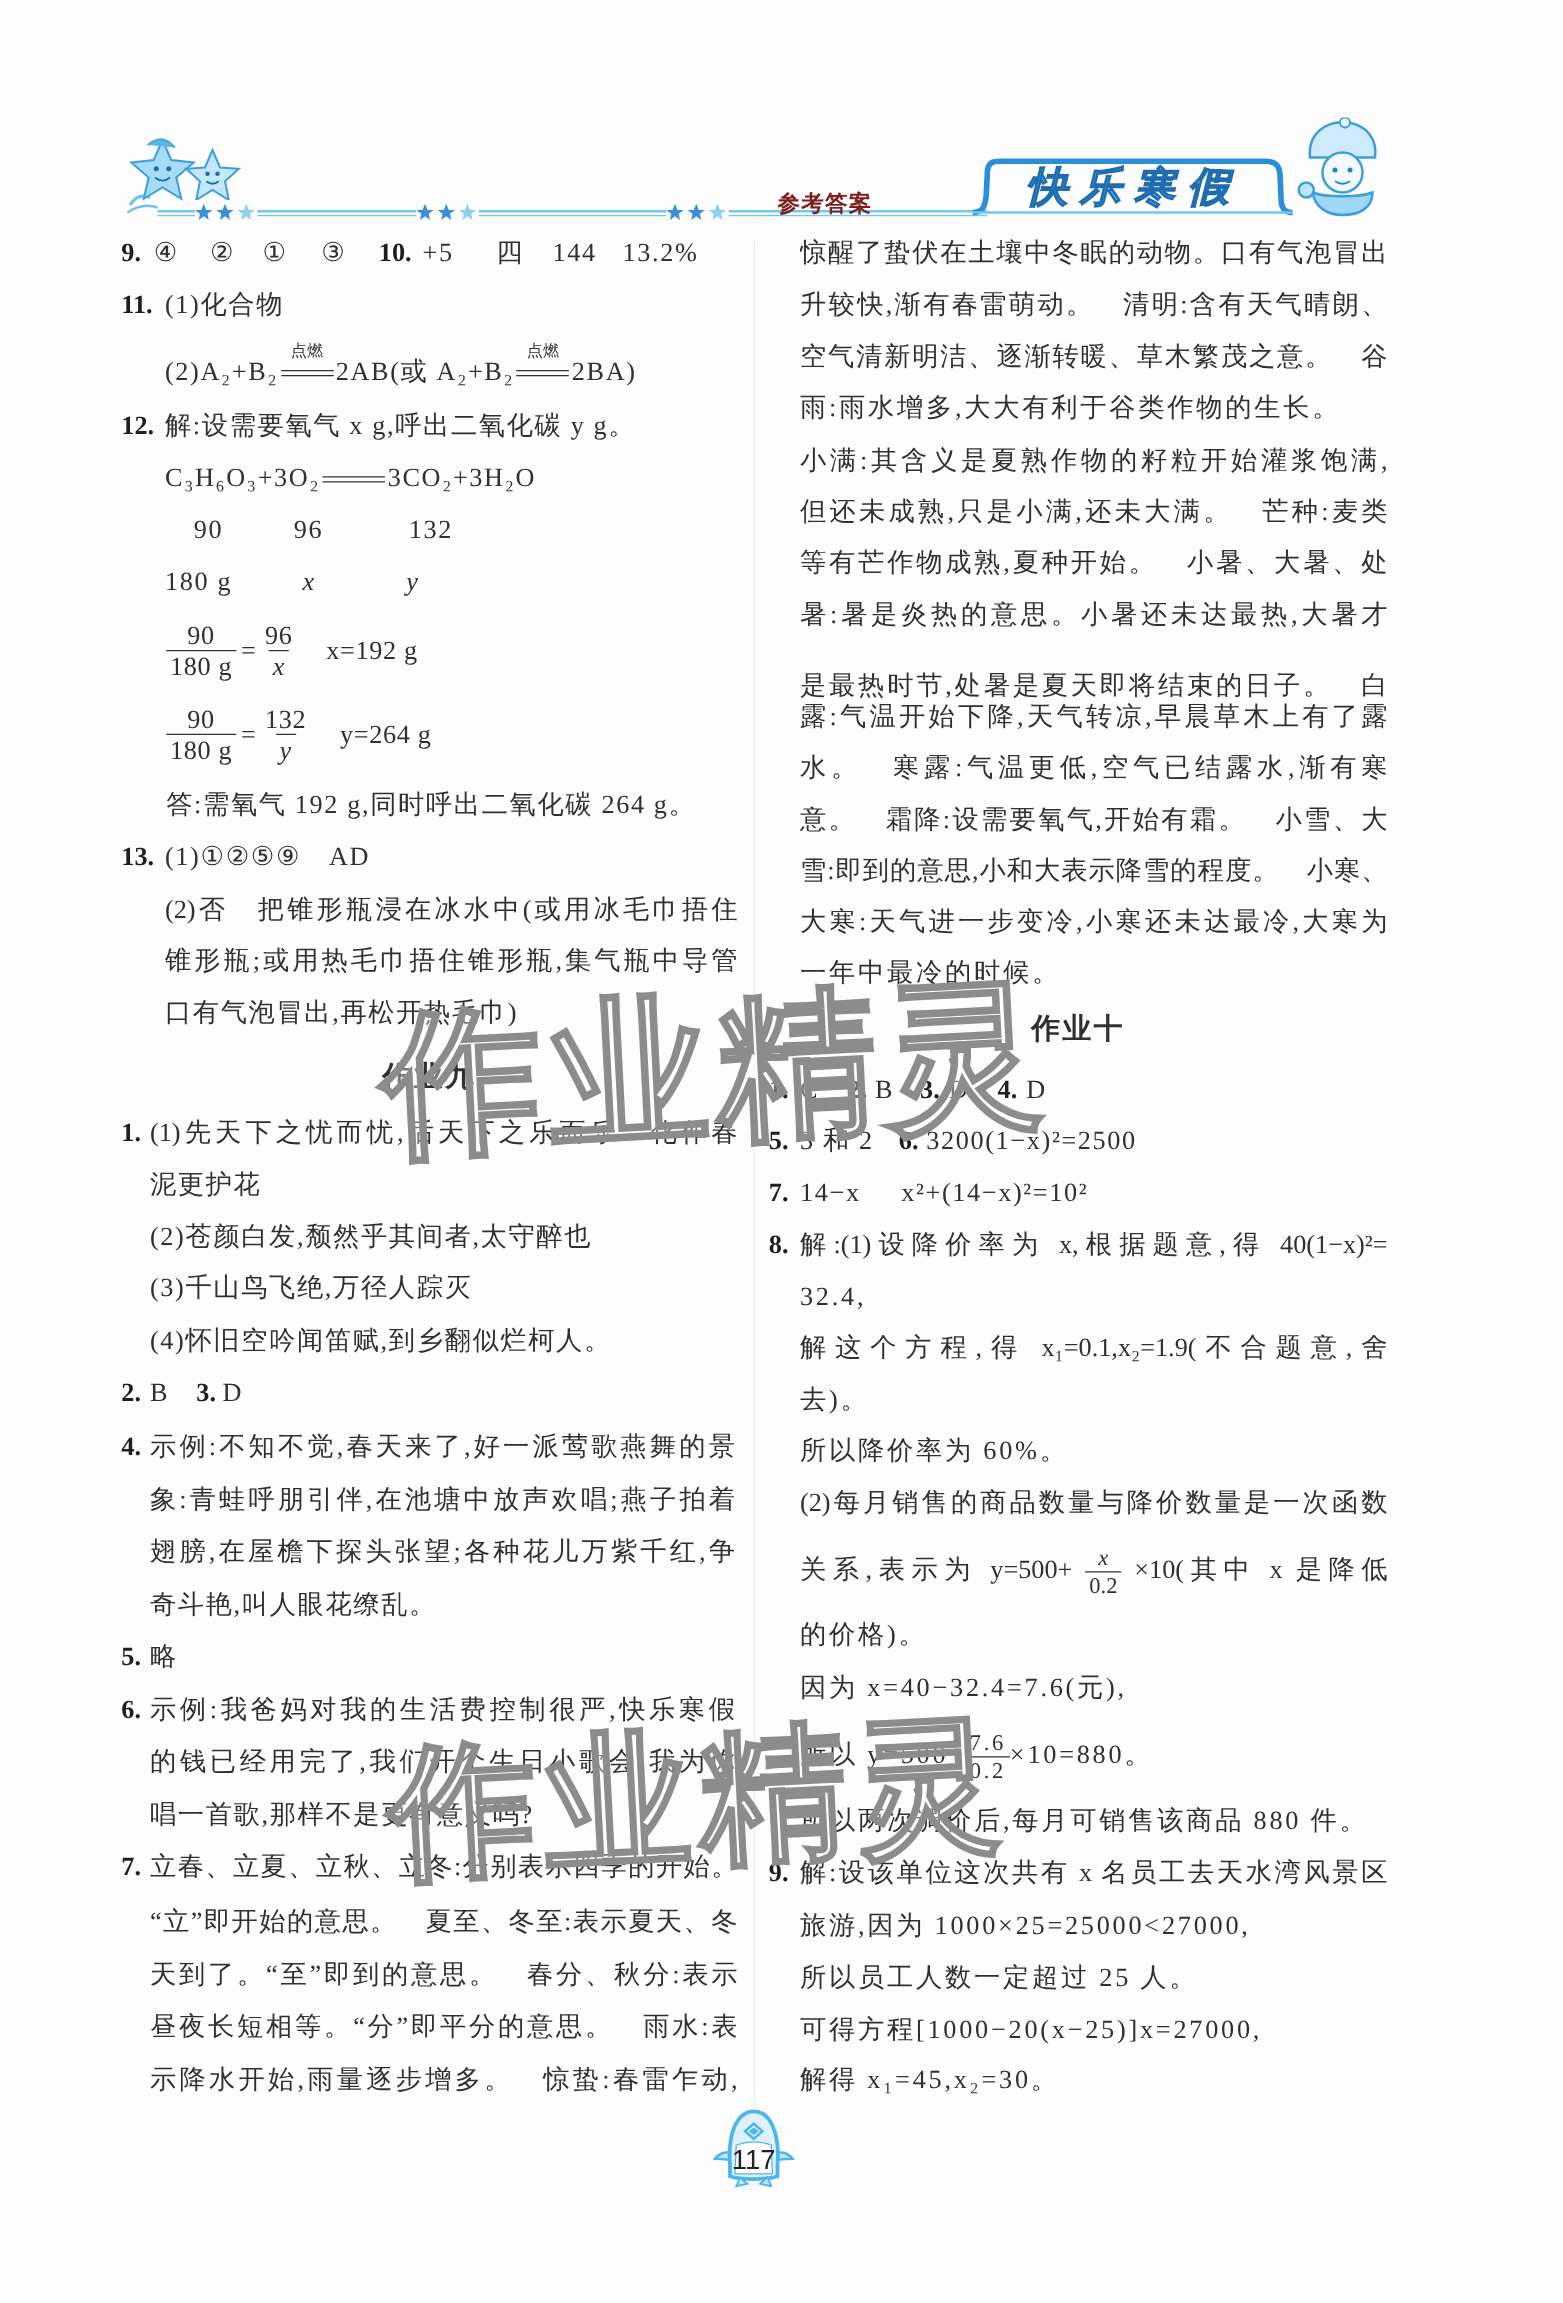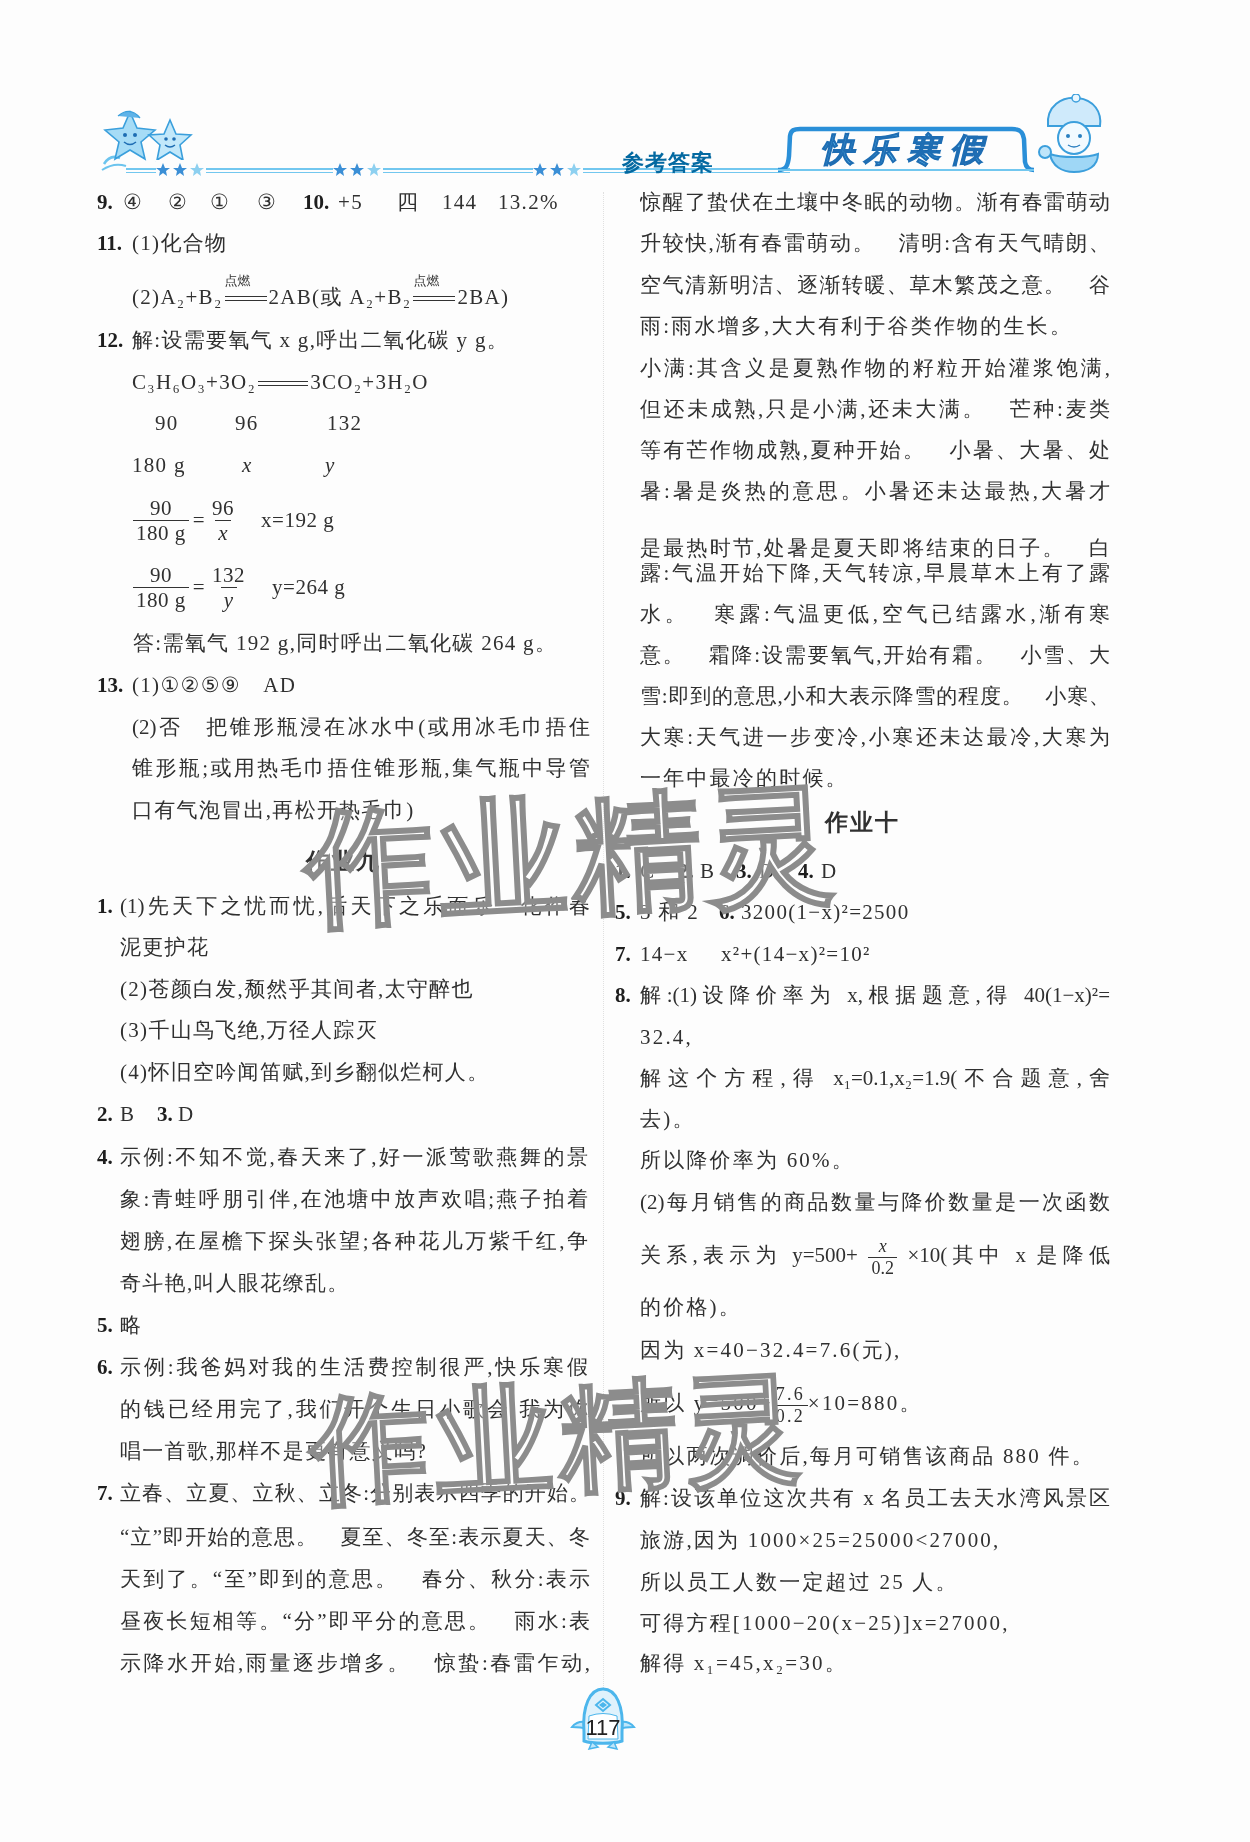--- a/index.html
+++ b/index.html
@@ -18,36 +18,36 @@
     white-space:normal; text-align:justify; text-align-last:justify;
     text-justify:inter-character; letter-spacing:0; overflow:hidden;
   }
   .num { font-weight:bold; color:#1e1e1e; letter-spacing:0; }
   .it { font-style:italic; }
   .hd { font-weight:bold; font-size:23px; letter-spacing:2px; text-align:center; }
   .divider { left:603px; top:192px; height:1500px; width:0; border-left:1px dotted #e0e0e0; }
 
   
   .cond { display:inline-block; position:relative; width:42px; height:30px; vertical-align:top; margin:0 2px; }
-  .cond .lbl { position:absolute; left:0; right:0; top:-8px; font-size:13px; line-height:14px; letter-spacing:0; color:#333; }
+  .cond .lbl { position:absolute; left:0; right:0; top:-8px; font-size:13px; line-height:14px; text-align:center; letter-spacing:0; color:#333; }
   .cond .dbl { position:absolute; left:0; right:0; top:14px; height:3px; border-top:1.3px solid #333; border-bottom:1.3px solid #333; }
   .cond.wide { width:50px; }
 
   
   .fracrow { position:absolute; height:54px; display:flex; align-items:center; font-size:21px; letter-spacing:0.5px; white-space:nowrap; }
   .frac { display:inline-flex; flex-direction:column; align-items:center; vertical-align:middle; }
   .frac .fn { line-height:24px; padding:0 3px; }
   .frac .fd { line-height:24px; padding:0 3px; border-top:1.3px solid #333; }
   .frac.sm { font-size:18px; }
   .frac.sm .fn, .frac.sm .fd { line-height:21px; }
   .tall { height:54px; line-height:54px; }
 
   
   .hdr-rule { left:126px; top:168px; width:664px; height:2px; border-top:2.5px solid #72c7ef; border-bottom:1.5px solid #72c7ef; }
-  .hdr-title { left:622px; top:148px; font-size:22px; font-weight:bold; letter-spacing:1px; color:#0369a1; line-height:30px; }
+  .hdr-title { left:622px; top:148px; font-size:18px; font-weight:bold; letter-spacing:1px; color:#7f1d1d; line-height:30px; }
   .logo-text {
     left:796px; top:130px; width:222px; text-align:center; line-height:40px;
     font-size:33px; font-weight:bold; font-style:italic; letter-spacing:10px;
     color:#5ab8ec; -webkit-text-stroke:1px #1e6db3;
     font-family:"DejaVu Serif", serif;
   }
 
   
   .wm {
     position:absolute; font-family:"DejaVu Sans", sans-serif; font-weight:bold;
@@ -220,21 +220,21 @@
 
   <span class="ln num" style="top:1478px;left:97px">7.</span>
   <div class="ln j" style="top:1478px;left:120px;width:470px">立春、立夏、立秋、立冬:分别表示四季的开始。</div>
   <div class="ln j" style="top:1522px;left:120px;width:470px">“立”即开始的意思。　夏至、冬至:表示夏天、冬</div>
   <div class="ln j" style="top:1564px;left:120px;width:470px">天到了。“至”即到的意思。　春分、秋分:表示</div>
   <div class="ln j" style="top:1606px;left:120px;width:470px">昼夜长短相等。“分”即平分的意思。　雨水:表</div>
   <div class="ln j" style="top:1648px;left:120px;width:470px">示降水开始,雨量逐步增多。　惊蛰:春雷乍动,</div>
 </div>
 
 <div>
-  <div class="ln j" style="top:187px;left:640px;width:470px">惊醒了蛰伏在土壤中冬眠的动物。渐有春雷萌动</div>
+  <div class="ln j" style="top:187px;left:640px;width:470px">惊醒了蛰伏在土壤中冬眠的动物。口有气泡冒出</div>
   <div class="ln j" style="top:228px;left:640px;width:470px">升较快,渐有春雷萌动。　清明:含有天气晴朗、</div>
   <div class="ln j" style="top:270px;left:640px;width:470px">空气清新明洁、逐渐转暖、草木繁茂之意。　谷</div>
   <span class="ln rc" style="top:311px;left:640px">雨:雨水增多,大大有利于谷类作物的生长。</span>
   <div class="ln j" style="top:353px;left:640px;width:470px">小满:其含义是夏熟作物的籽粒开始灌浆饱满,</div>
   <div class="ln j" style="top:394px;left:640px;width:470px">但还未成熟,只是小满,还未大满。　芒种:麦类</div>
   <div class="ln j" style="top:435px;left:640px;width:470px">等有芒作物成熟,夏种开始。　小暑、大暑、处</div>
   <div class="ln j" style="top:476px;left:640px;width:470px">暑:暑是炎热的意思。小暑还未达最热,大暑才</div>
   <div class="ln j" style="top:533px;left:640px;width:470px">是最热时节,处暑是夏天即将结束的日子。　白</div>
   <div class="ln j" style="top:558px;left:640px;width:470px">露:气温开始下降,天气转凉,早晨草木上有了露</div>
   <div class="ln j" style="top:599px;left:640px;width:470px">水。　寒露:气温更低,空气已结露水,渐有寒</div>

